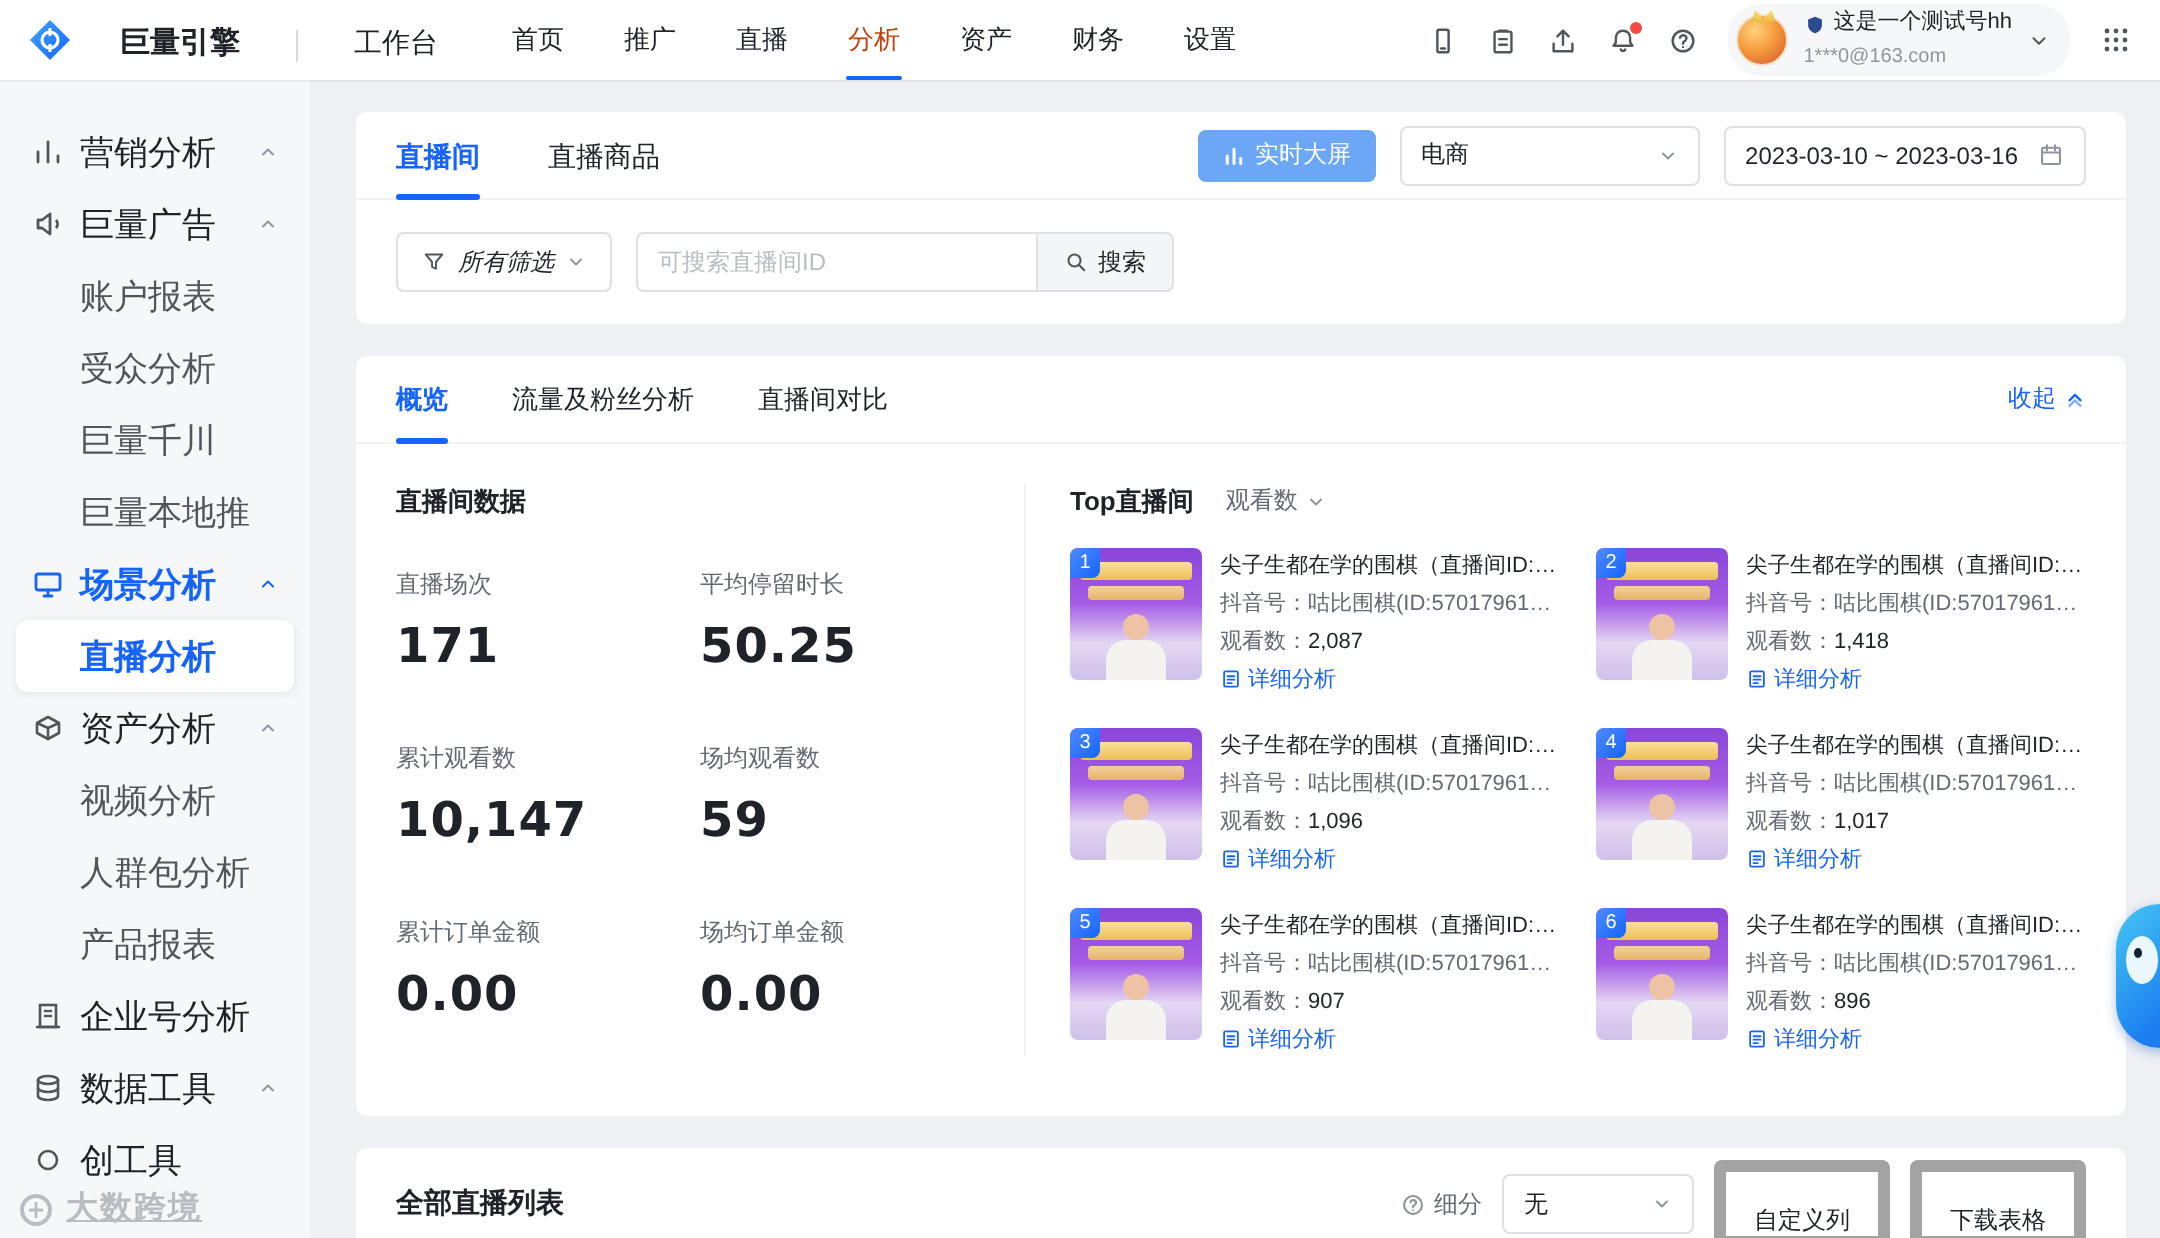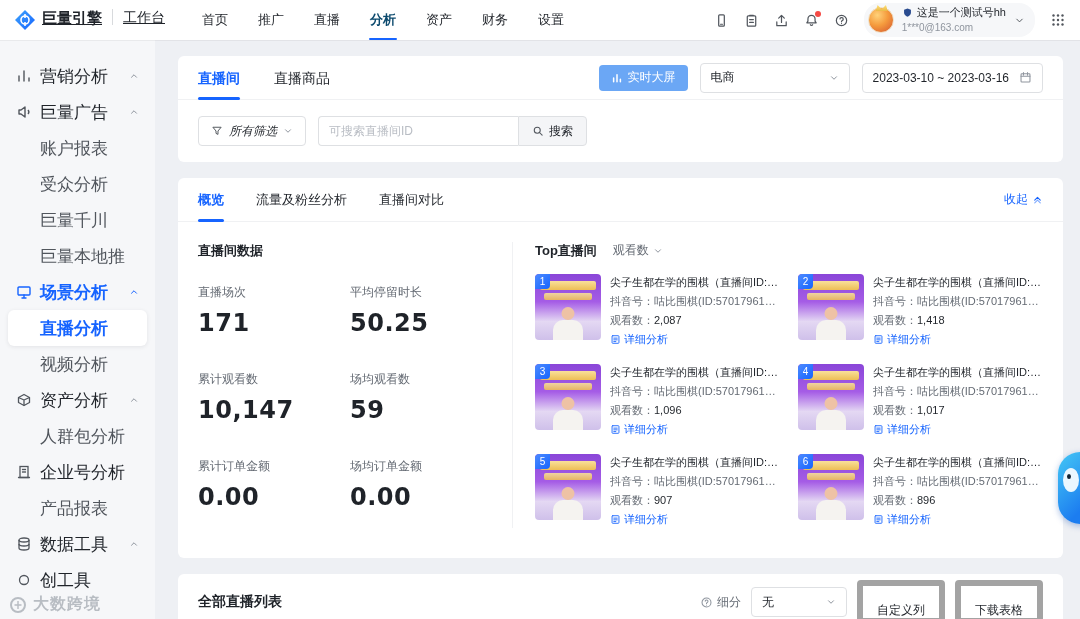--- a/index.html
+++ b/index.html
@@ -7,28 +7,28 @@
   body {
     font-family:"Liberation Sans","DejaVu Sans",sans-serif;
     background:#eef0f4; color:#1f2329; font-size:13px;
     overflow:hidden; position:relative;
   }
   svg { display:block; }
 
   
   .topbar { height:40px; background:#fff; display:flex; align-items:center;
     padding:0 14px; position:relative; z-index:6; box-shadow:0 1px 0 rgba(31,35,41,.06); }
-  .brand { display:flex; align-items:flex-start; gap:6px;text-decoration:underline; }
+  .brand { display:flex; align-items:flex-end; gap:24px; }
   .brand-name { font-size:15px; font-weight:bold; color:#1f2329; }
   .brand-div { width:1px; height:16px; background:#d8dadd; margin:0 4px; }
   .workspace { font-size:14px; color:#1f2329; }
   .top-nav { display:flex; align-items:center; margin-left:22px; height:40px; }
   .nav-item { position:relative; height:40px; line-height:40px; padding:0 15px;
     font-size:13px; color:#1f2329; cursor:pointer; }
-  .nav-item.active { color:#0c4a6e; font-weight:bold; }
+  .nav-item.active { color:#c2410c; font-weight:normal; }
   .nav-item.active::after { content:""; position:absolute; left:14px; right:14px;
     bottom:0; height:2.5px; border-radius:2px; background:#1664ff; }
   .topbar-right { margin-left:auto; display:flex; align-items:center; gap:15px; }
   .tb-icon { color:#51565d; cursor:pointer; position:relative; }
   .bell-dot { position:absolute; top:-2px; right:-2px; width:6px; height:6px;
     border-radius:50%; background:#f54a45; }
   .user-chip { display:flex; align-items:center; gap:8px; background:#f6f7f9;
     border-radius:16px; padding:3px 10px 3px 4px; cursor:pointer; }
   .avatar { width:26px; height:26px; border-radius:50%;
     background:radial-gradient(circle at 35% 30%, #ffd27a 0%, #f59b3d 45%, #d4542e 100%);
@@ -47,21 +47,21 @@
   .side-item { height:36px; display:flex; align-items:center; gap:8px;
     padding:0 8px; border-radius:6px; font-size:17px; color:#1f2329; cursor:pointer; }
   .side-item .side-icon { width:16px; height:16px; color:#51565d; flex:none; }
   .side-item .chev { margin-left:auto; color:#8f959e; }
   .side-item.sub { padding-left:32px; color:#51565d; }
   .side-item.active { background:#fff; color:#1664ff; font-weight:bold;
     box-shadow:0 1px 4px rgba(31,35,41,.09); }
   .side-item.group-active, .side-item.group-active .side-icon,
   .side-item.group-active .chev { color:#1664ff; font-weight:bold; }
   .watermark { position:absolute; left:8px; bottom:4px; display:flex; align-items:center;
-    gap:5px; color:#aeb3ba; opacity:.85; z-index:8; }
+    gap:5px; color:#aeb3ba; opacity:.85; z-index:8;text-decoration:underline; }
   .watermark-text { font-size:16px; font-weight:bold; letter-spacing:1px; }
 
   
   .main { position:absolute; top:40px; left:155px; right:0; bottom:0;
     padding:16px 17px 0 23px; overflow:hidden; }
   .card { background:#fff; border-radius:6px; }
 
   
   .tabs-row { height:44px; display:flex; align-items:center; padding:0 20px;
     border-bottom:1px solid #f0f1f3; }
@@ -313,51 +313,51 @@
     <span>场景分析</span>
     <span class="chev">
         <svg width="10" height="10" viewBox="0 0 16 16" fill="none" stroke="currentColor" stroke-width="1.6" stroke-linecap="round" stroke-linejoin="round">
           <path d="M4 10l4-4 4 4"></path>
         </svg>
       </span>
   </div>
   <div class="side-item sub active">
     <span>直播分析</span>
   </div>
-  <div class="side-item sub">
-    <span>视频分析</span>
-  </div>
   <div class="side-item">
     <span class="side-icon">
         <svg width="16" height="16" viewBox="0 0 16 16" fill="none" stroke="currentColor" stroke-width="1.3" stroke-linejoin="round">
           <path d="M2.5 5.5L8 2.5l5.5 3v5L8 13.5l-5.5-3v-5z"></path>
           <path d="M8 8v5.5M2.5 5.5L8 8l5.5-2.5"></path>
         </svg>
       </span>
     <span>资产分析</span>
     <span class="chev">
         <svg width="10" height="10" viewBox="0 0 16 16" fill="none" stroke="currentColor" stroke-width="1.6" stroke-linecap="round" stroke-linejoin="round">
           <path d="M4 10l4-4 4 4"></path>
         </svg>
       </span>
   </div>
   <div class="side-item sub">
+    <span>视频分析</span>
+  </div>
+  <div class="side-item sub">
     <span>人群包分析</span>
+  </div>
+  <div class="side-item sub">
+    <span>产品报表</span>
   </div>
   <div class="side-item">
     <span class="side-icon">
         <svg width="16" height="16" viewBox="0 0 16 16" fill="none" stroke="currentColor" stroke-width="1.3" stroke-linecap="round">
           <rect x="4" y="2.5" width="8" height="11"></rect>
           <path d="M6.5 5.5h1M8.5 5.5h1M6.5 8h1M8.5 8h1M2.5 13.5h11"></path>
         </svg>
       </span>
     <span>企业号分析</span>
-  </div>
-  <div class="side-item sub">
-    <span>产品报表</span>
   </div>
   <div class="side-item">
     <span class="side-icon">
         <svg width="16" height="16" viewBox="0 0 16 16" fill="none" stroke="currentColor" stroke-width="1.3">
           <ellipse cx="8" cy="4" rx="5" ry="2"></ellipse>
           <path d="M3 4v8c0 1.1 2.2 2 5 2s5-.9 5-2V4"></path>
           <path d="M3 8c0 1.1 2.2 2 5 2s5-.9 5-2"></path>
         </svg>
       </span>
     <span>数据工具</span>

